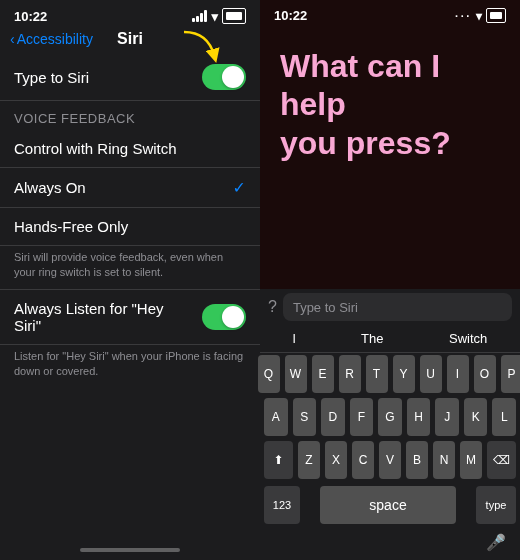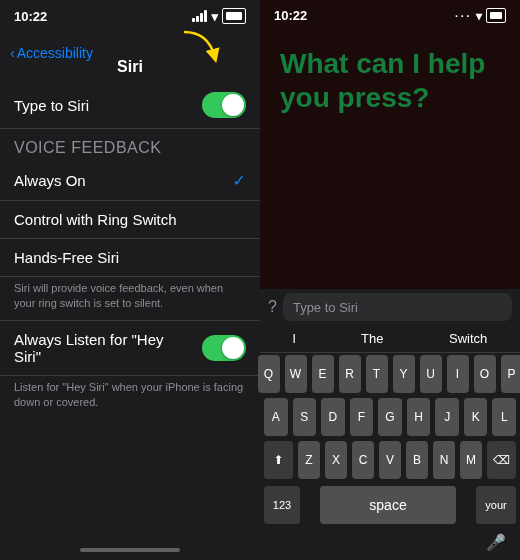--- a/index.html
+++ b/index.html
@@ -40,21 +40,20 @@
       color: #0a84ff;
       font-size: 14px;
       display: flex;
       align-items: center;
       gap: 2px;
     }
     .nav-title {
       font-size: 16px;
       font-weight: 600;
       color: #fff;
-      margin-top: 28px;
     }
     
     .arrow-annotation {
       position: absolute;
       right: 30px;
       top: 0;
       width: 60px;
       height: 40px;
     }
     .settings-list {
@@ -76,21 +75,21 @@
       font-size: 15px;
       color: #fff;
     }
     .settings-desc {
       font-size: 11px;
       color: #8e8e93;
       padding: 4px 14px 8px;
       line-height: 1.4;
     }
     .section-header {
-      font-size: 16px;
+      font-size: 13px;
       color: #8e8e93;
       padding: 10px 14px 4px;
       text-transform: uppercase;
       letter-spacing: 0.5px;
     }
     .toggle {
       width: 44px;
       height: 26px;
       border-radius: 13px;
       display: flex;
@@ -155,23 +154,23 @@
       font-weight: 600;
       color: #fff;
     }
     .siri-prompt {
       flex: 1;
       display: flex;
       align-items: flex-start;
       padding: 20px 20px 10px;
     }
     .siri-prompt-text {
-      font-size: 28px;
+      font-size: 32px;
       font-weight: 700;
-      color: #15803d;
+      color: #f9a8d4;
       line-height: 1.2;
     }
     .keyboard-area {
       background: #1c1c1e;
       padding-bottom: 4px;
     }
     .type-input-row {
       padding: 4px 8px;
       display: flex;
       align-items: center;
@@ -336,28 +335,28 @@
     <div class="settings-item type-siri">
       <span class="settings-label">Type to Siri</span>
       <div class="toggle on">
         <div class="toggle-knob"></div>
       </div>
     </div>
 
     <div class="section-header">VOICE FEEDBACK</div>
 
     <div class="voice-option">
+      <span class="settings-label">Control with Ring Switch</span>
+    </div>
+    <div class="voice-option">
       <span class="settings-label">Always On</span>
       <span class="checkmark">✓</span>
     </div>
     <div class="voice-option">
-      <span class="settings-label">Control with Ring Switch</span>
-    </div>
-    <div class="voice-option">
-      <span class="settings-label">Hands-Free Siri</span>
+      <span class="settings-label">Hands-Free Only</span>
     </div>
     <div class="settings-desc">Siri will provide voice feedback, even when your ring switch is set to silent.</div>
 
     <div class="settings-item type-siri" style="border-top:1px solid #3a3a3c">
       <span class="settings-label">Always Listen for "Hey Siri"</span>
       <div class="toggle on">
         <div class="toggle-knob"></div>
       </div>
     </div>
     <div class="settings-desc">Listen for "Hey Siri" when your iPhone is facing down or covered.</div>
@@ -439,20 +438,20 @@
         <div class="key">B</div>
         <div class="key">N</div>
         <div class="key">M</div>
         <div class="key backspace">⌫</div>
       </div>
     </div>
 
     <div class="bottom-row">
       <div class="key-123">123</div>
       <div class="key-space">space</div>
-      <div class="key-done">your</div>
+      <div class="key-done">type</div>
     </div>
 
     <div class="mic-area">
       <span class="mic-icon">🎤</span>
     </div>
   </div>
 </div>
 
 </body></html>

